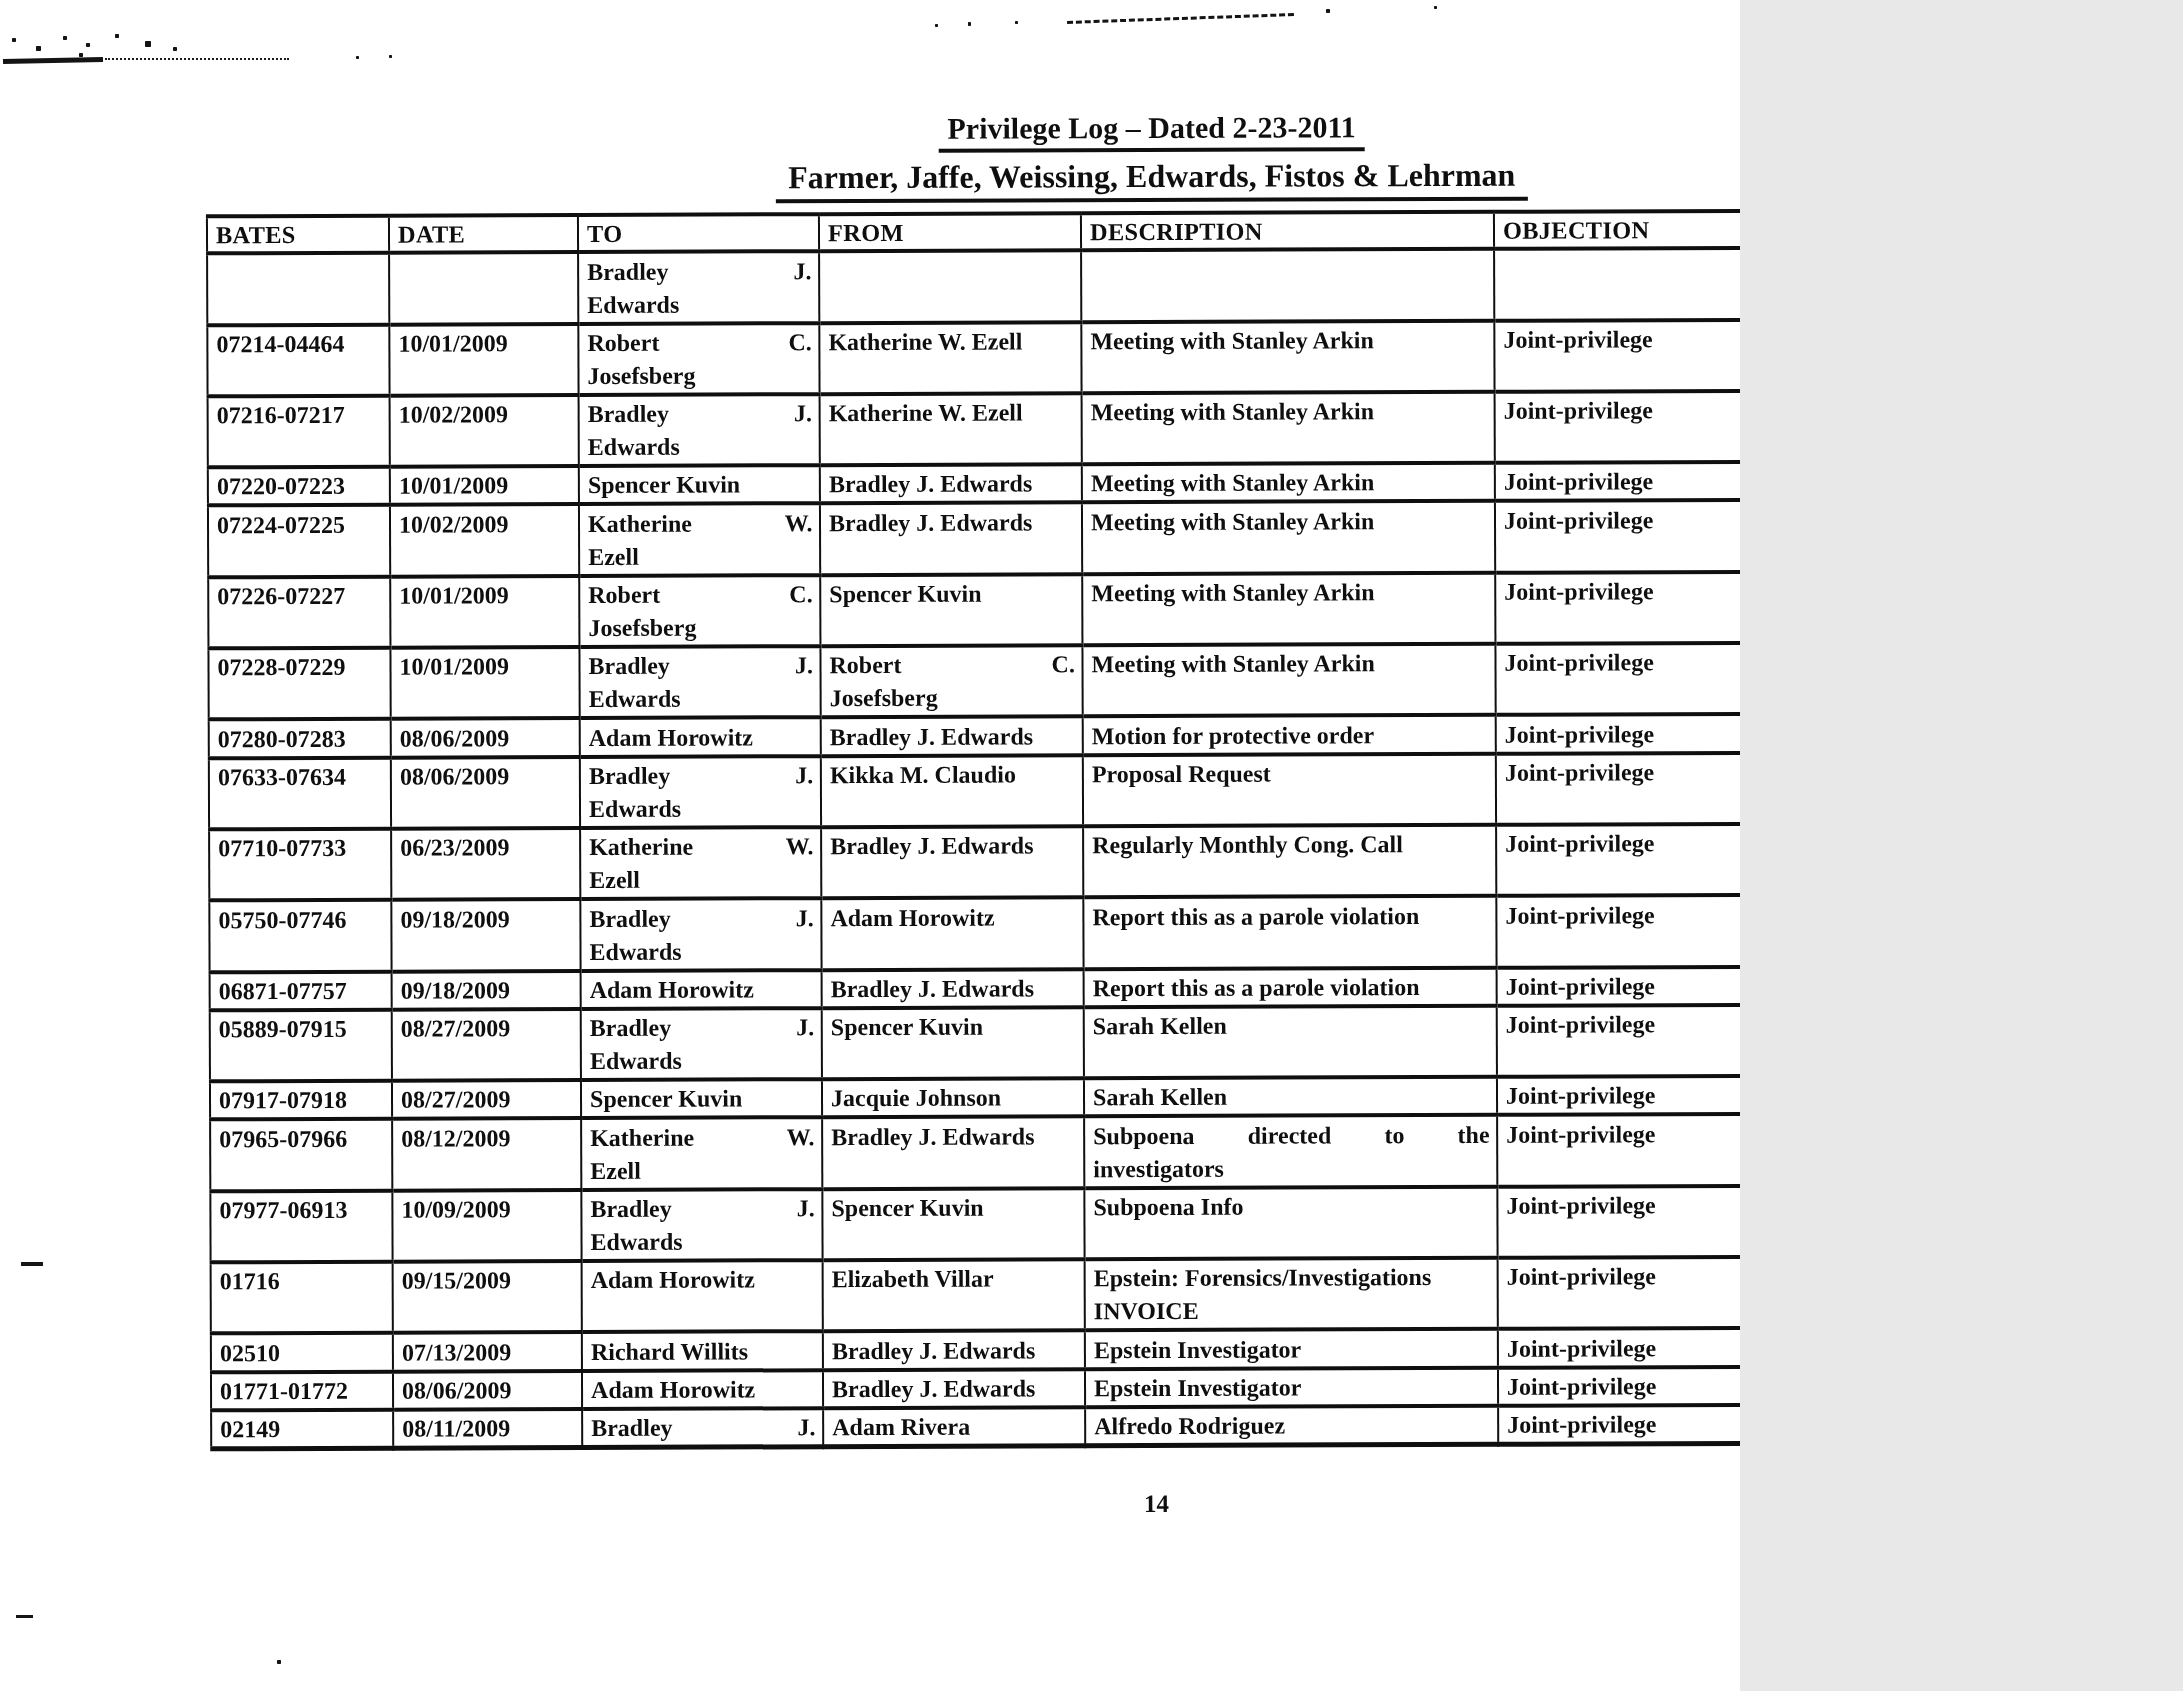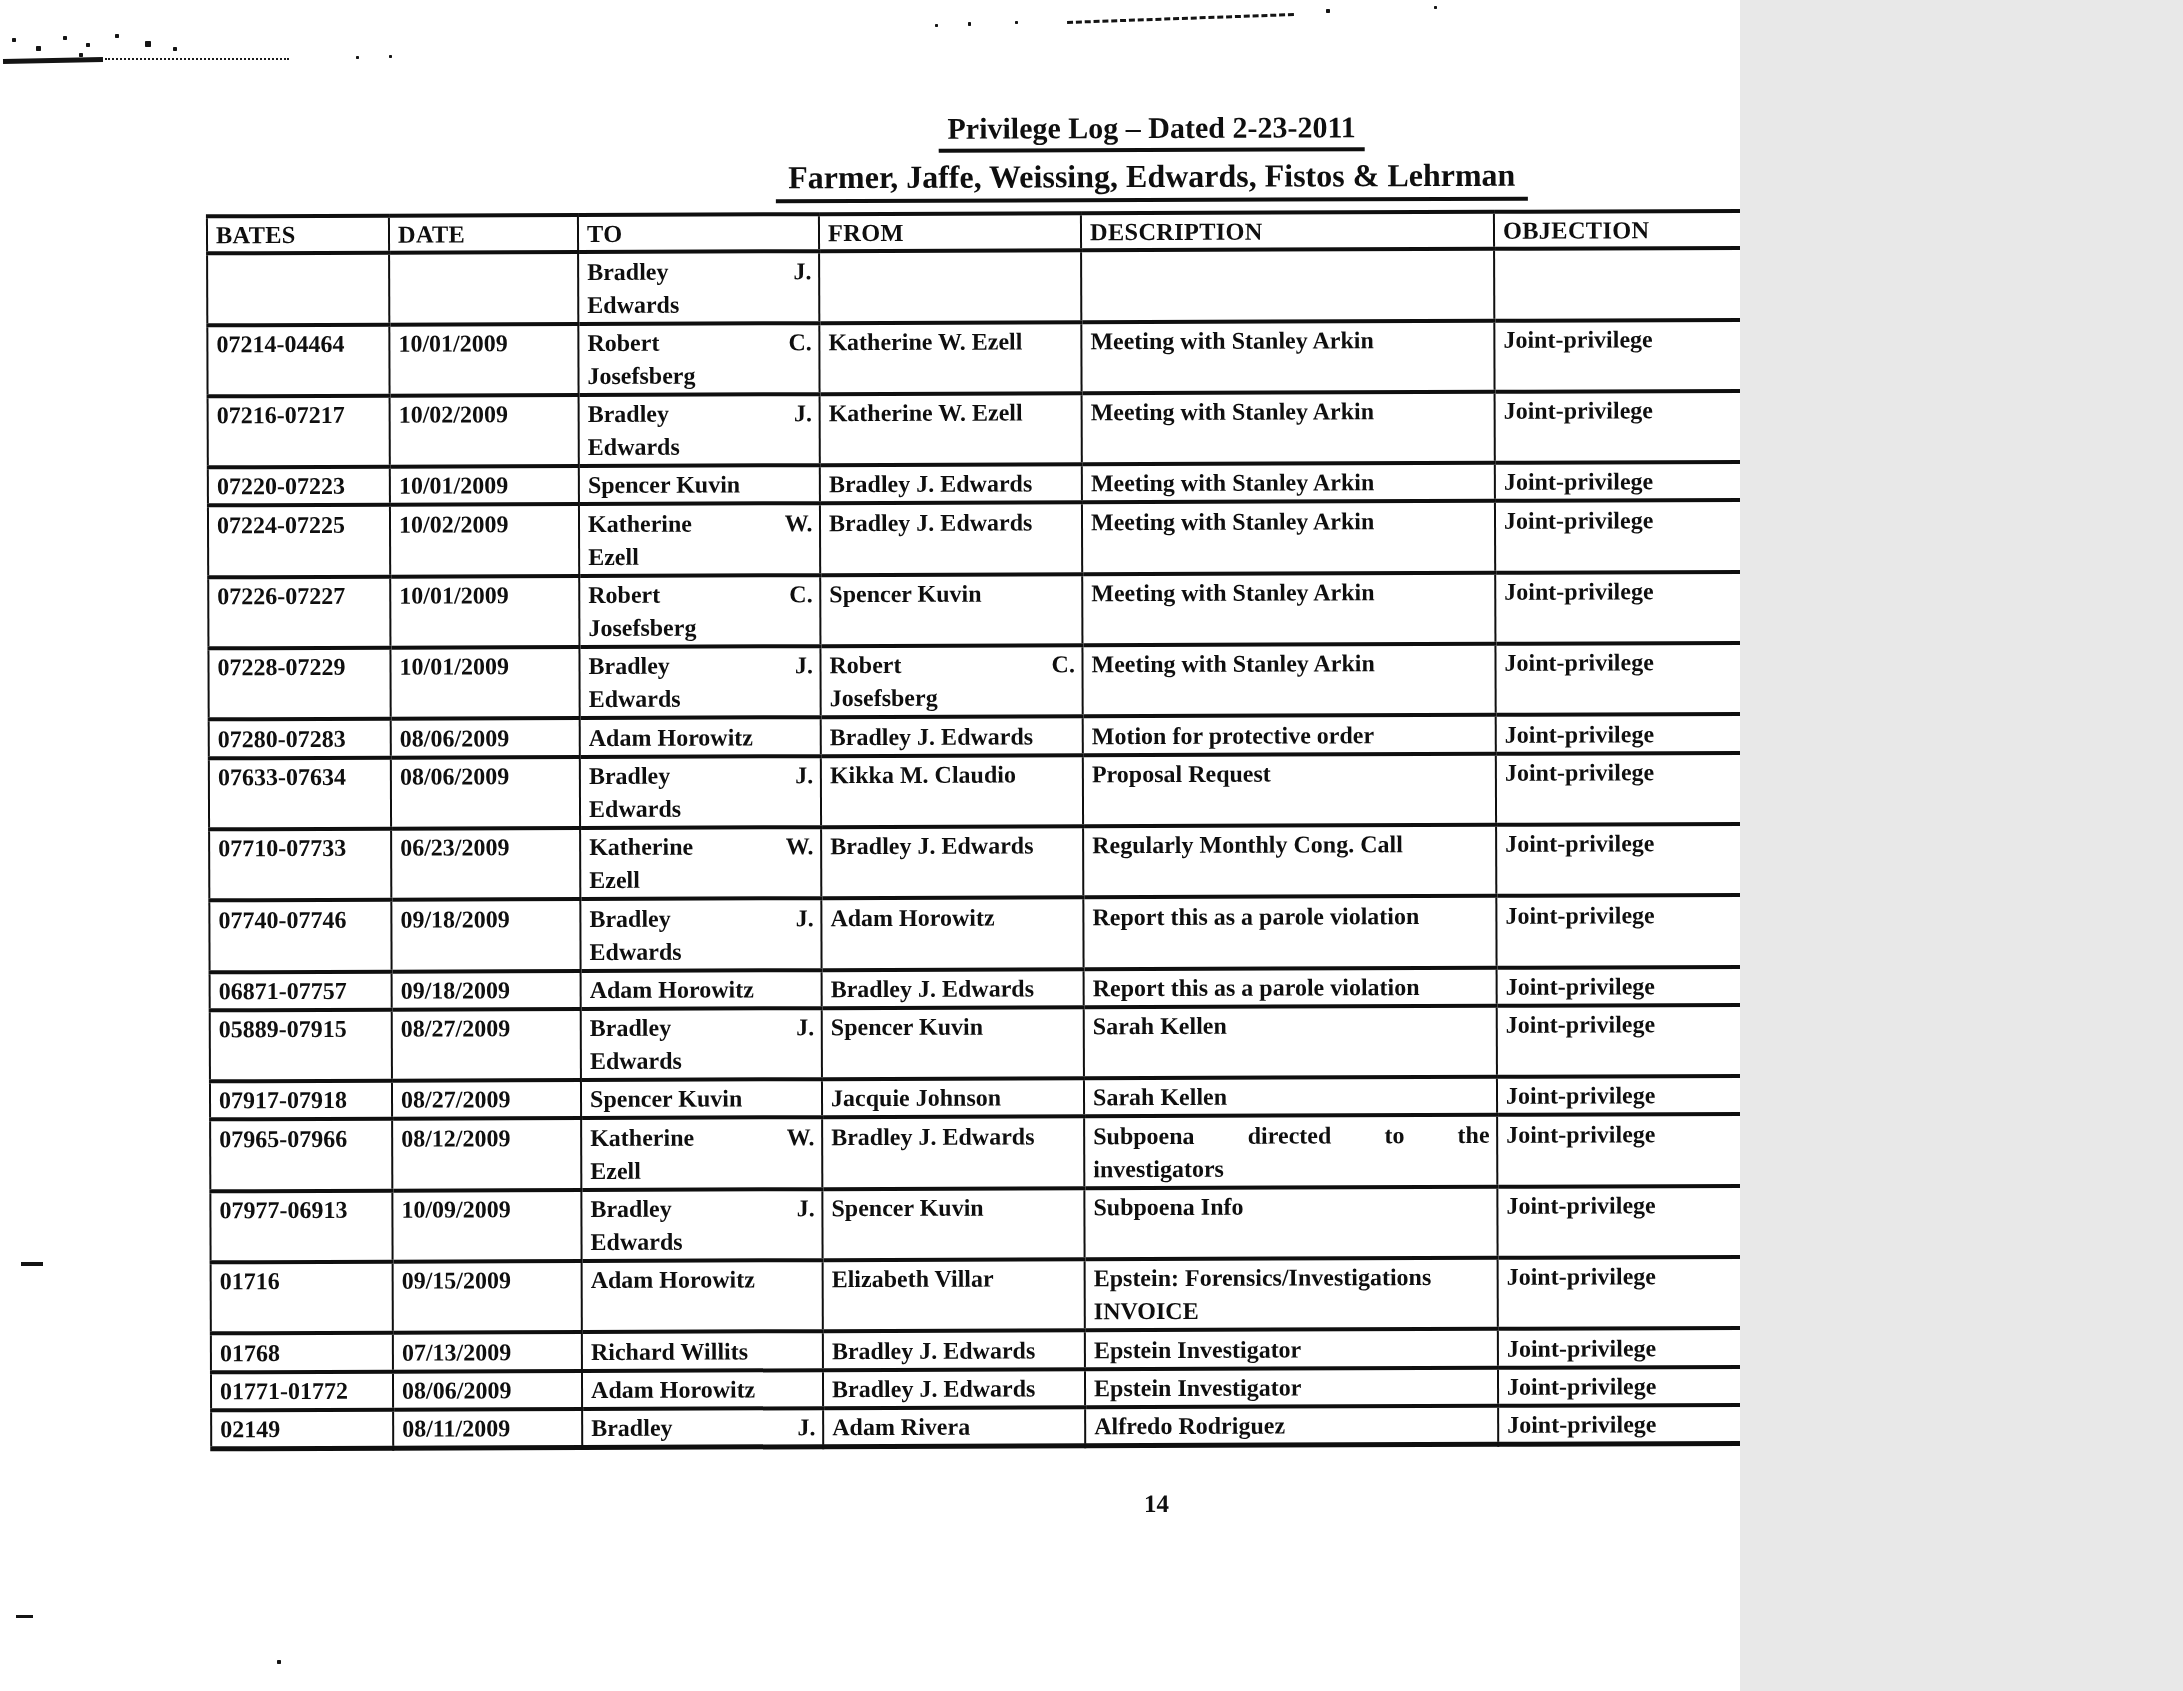--- a/index.html
+++ b/index.html
@@ -358,21 +358,21 @@
             </td>
             <td>
               <div class="line">Regularly Monthly Cong. Call</div>
             </td>
             <td>
               <div class="line">Joint-privilege</div>
             </td>
           </tr>
           <tr class="row-2line">
             <td>
-              <div class="line">07740-07746</div>
+              <div class="line">05750-07746</div>
             </td>
             <td>
               <div class="line">09/18/2009</div>
             </td>
             <td>
               <div class="line just">Bradley J.</div>
               <div class="line">Edwards</div>
             </td>
             <td>
               <div class="line">Adam Horowitz</div>
@@ -504,21 +504,21 @@
             <td>
               <div class="line">Epstein: Forensics/Investigations</div>
               <div class="line">INVOICE</div>
             </td>
             <td>
               <div class="line">Joint-privilege</div>
             </td>
           </tr>
           <tr class="row-1line">
             <td>
-              <div class="line">01768</div>
+              <div class="line">02510</div>
             </td>
             <td>
               <div class="line">07/13/2009</div>
             </td>
             <td>
               <div class="line">Richard Willits</div>
             </td>
             <td>
               <div class="line">Bradley J. Edwards</div>
             </td>

